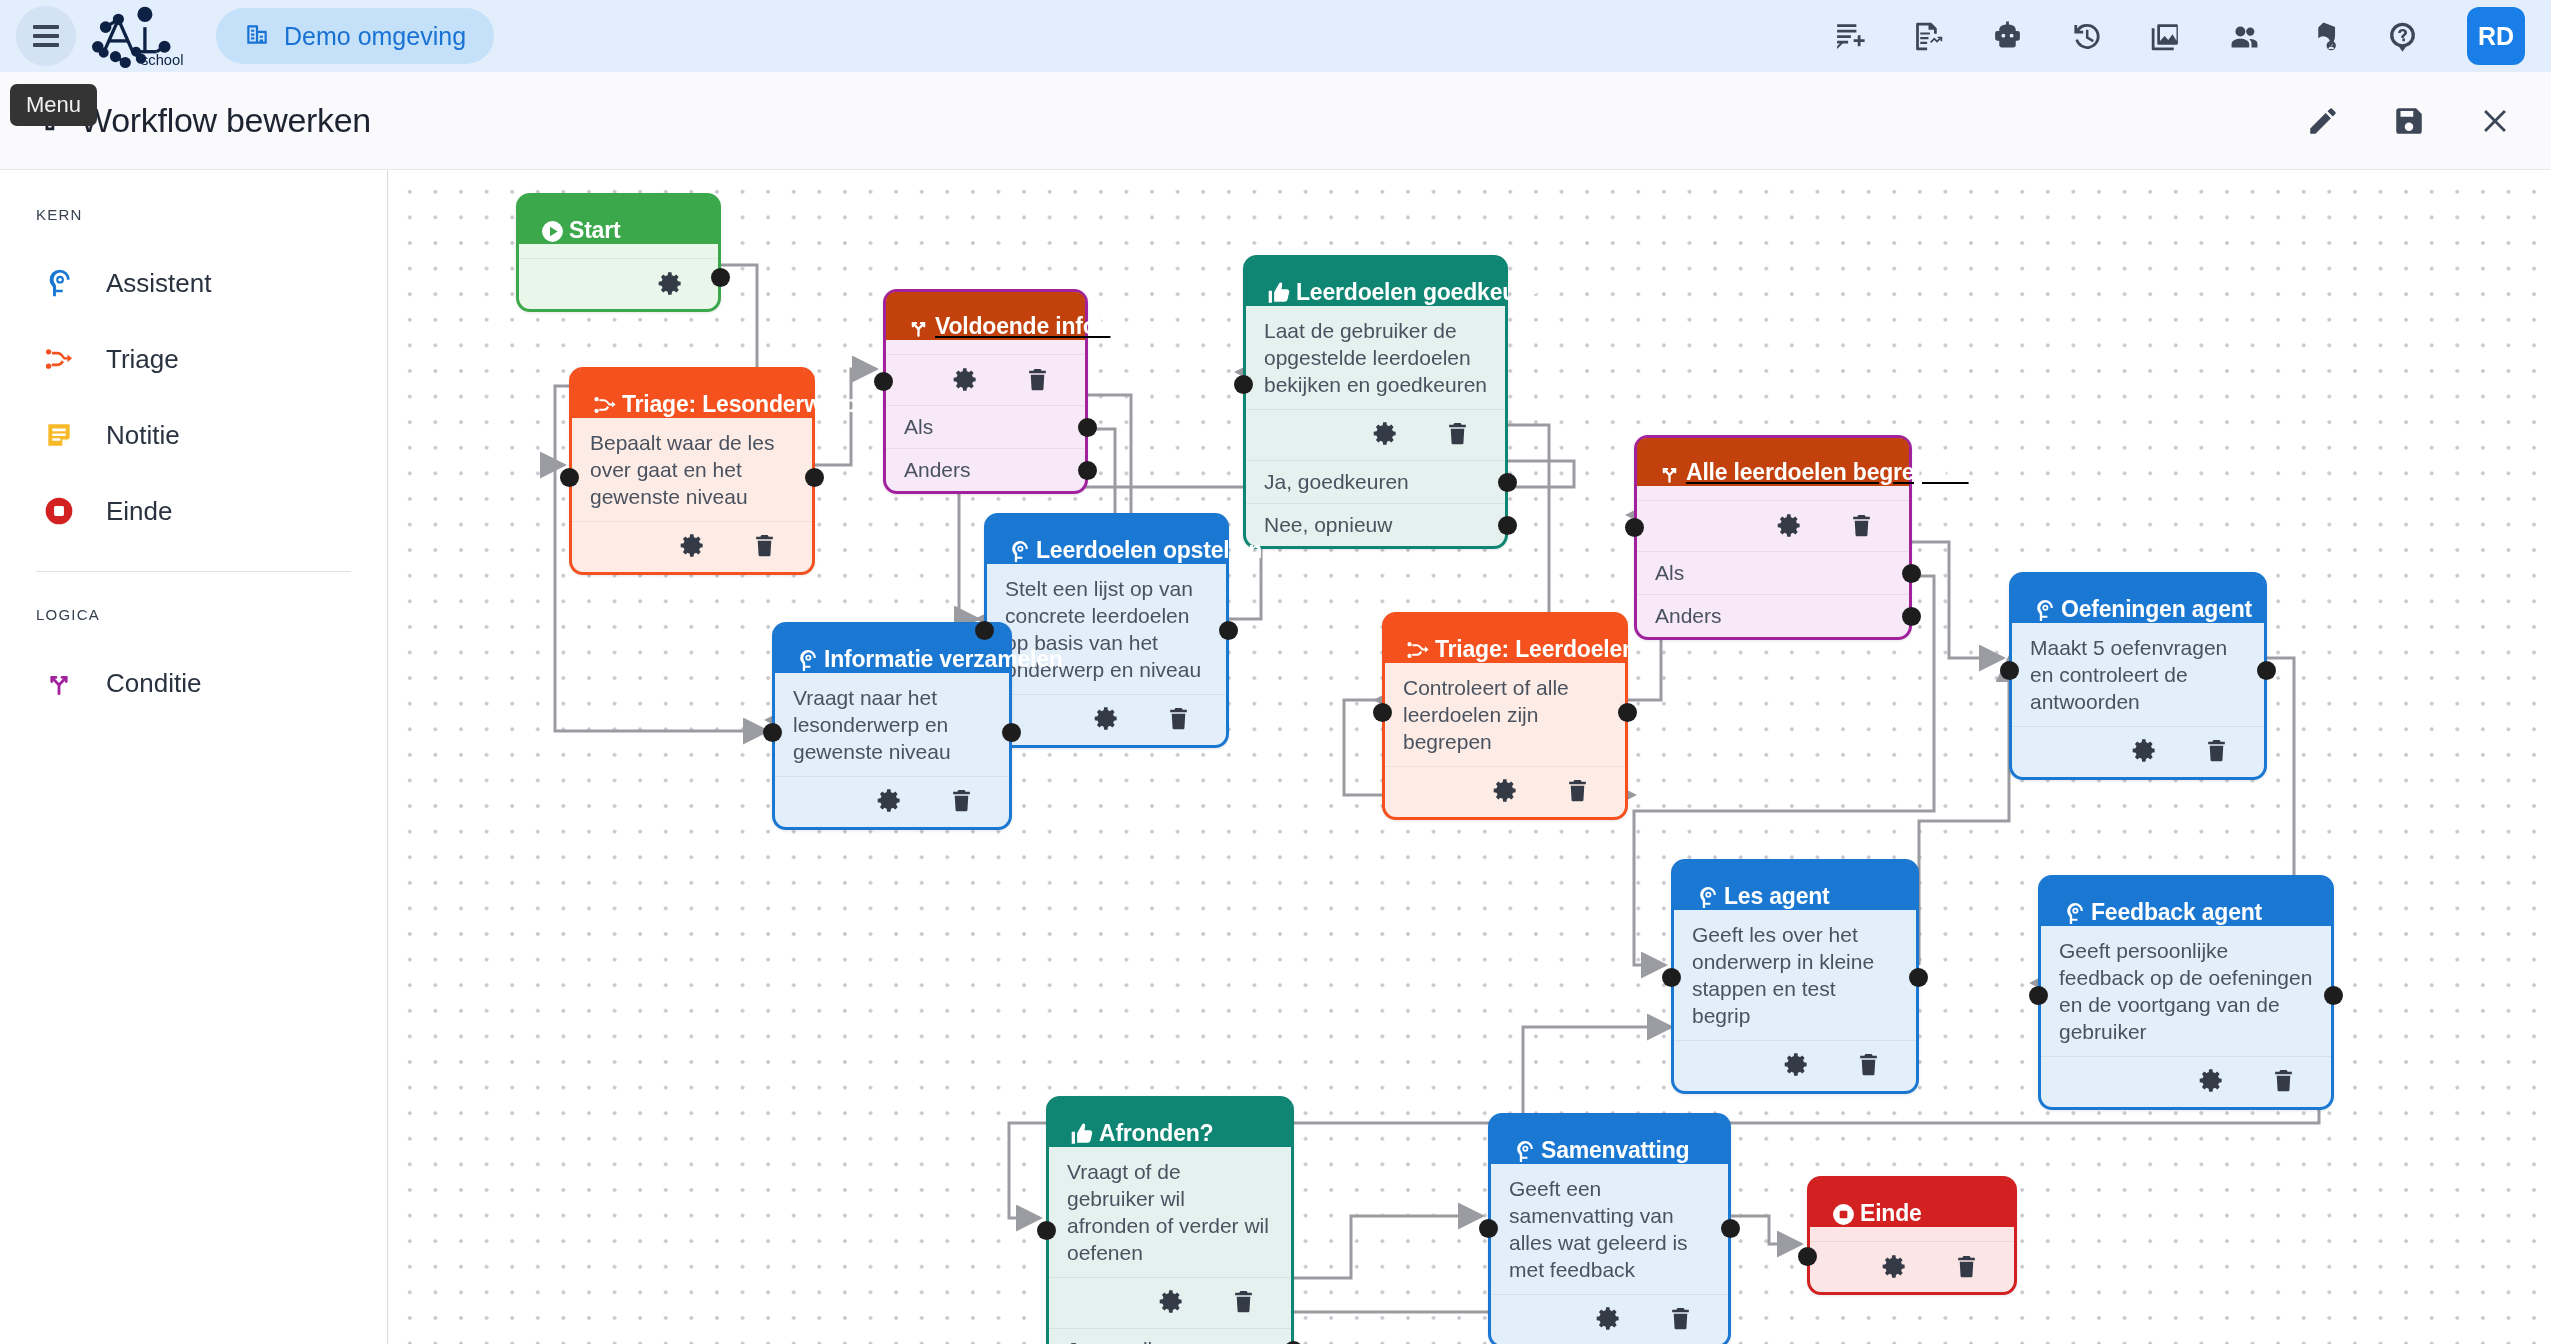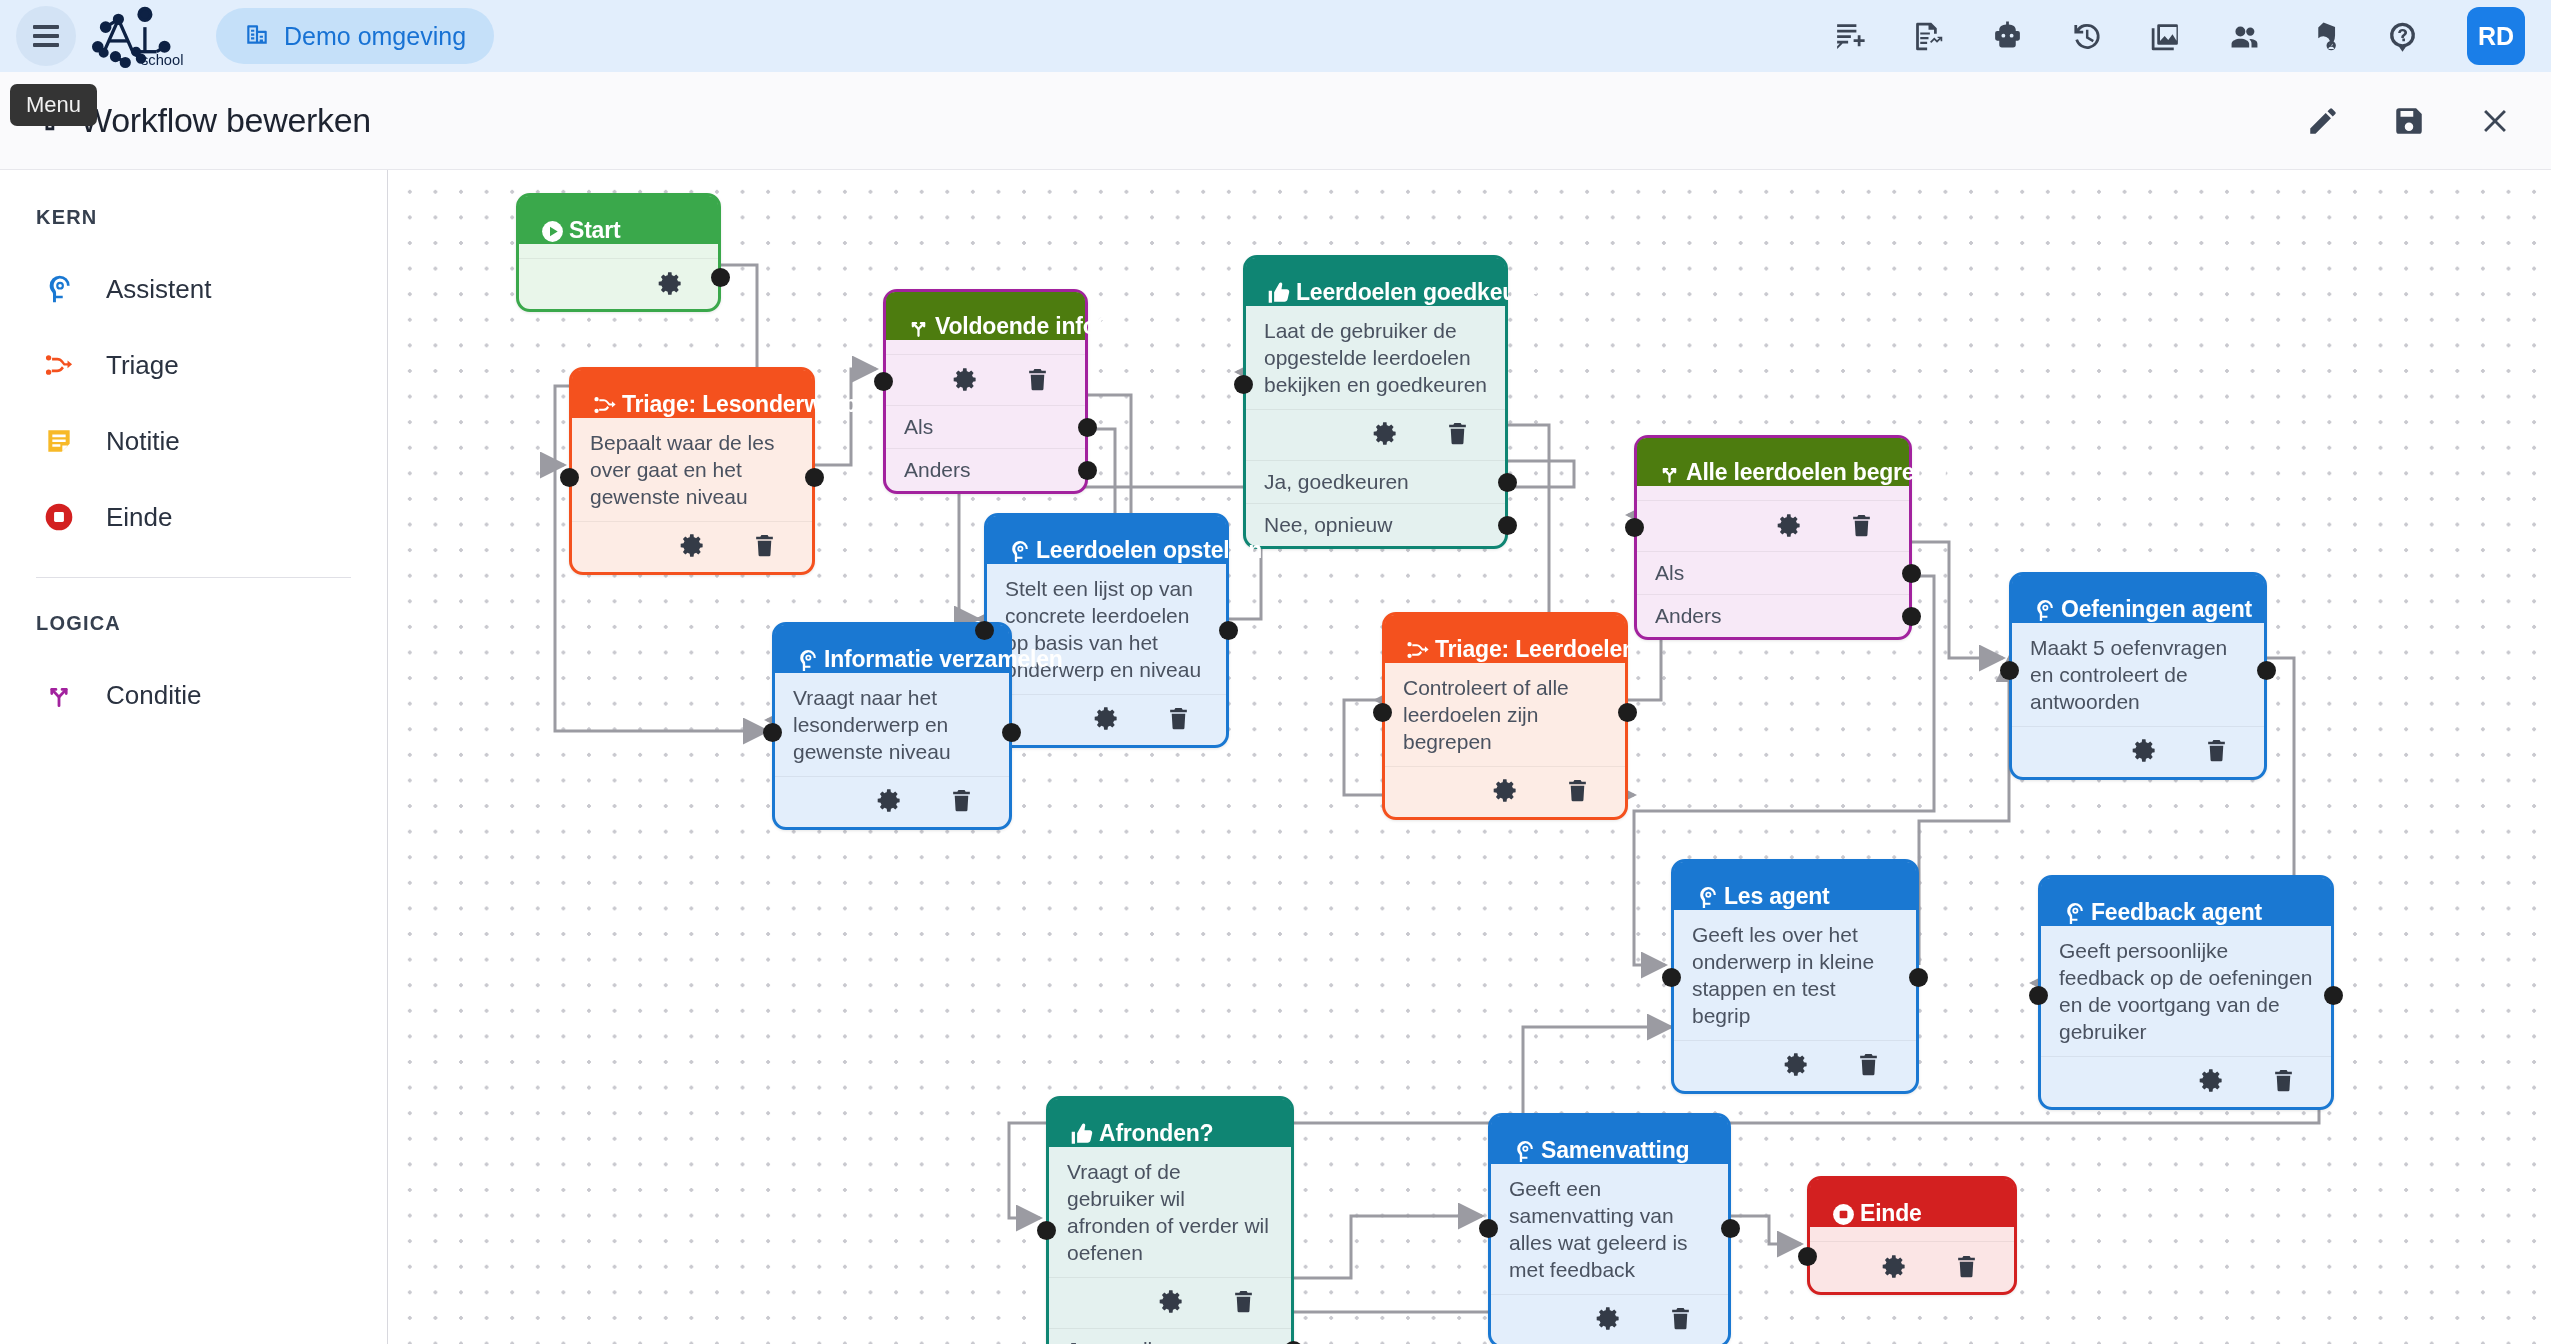--- a/index.html
+++ b/index.html
@@ -58,21 +58,21 @@
     position: absolute; left: 10px; top: 84px; background: #343434; color: #f1f1f1;
     font-size: 22px; padding: 8px 16px; border-radius: 7px; z-index: 60; white-space: nowrap;
   }
 
   
   #sidebar {
     position: absolute; left: 0; top: 170px; width: 388px; height: 1174px;
     background: #ffffff; border-right: 1px solid #d8d8de; padding-top: 36px;
   }
   .side-section-title {
-    font-size: 20px; font-weight: 700; color: #36404f; letter-spacing: 1.2px;
+    font-size: 15px; font-weight: 400; color: #36404f; letter-spacing: 1.2px;
     padding-left: 36px; margin-bottom: 22px;
   }
   .side-item {
     display: flex; align-items: center; gap: 30px; height: 76px;
     padding-left: 42px; cursor: pointer;
   }
   .side-item .si-label { font-size: 26px; color: #2a3240; }
   .side-icon { width: 34px; height: 34px; display: flex; align-items: center; justify-content: center; }
   #side-divider { height: 1px; background: #e0e0e6; margin: 22px 36px 0 36px; }
   #logica-title { margin-top: 34px; }
@@ -115,21 +115,21 @@
   }
   .port.left  { left: -12px; }
   .port.right { right: -12px; }
 
   
   .n-start   { border-color: #3aa84b; background: #e9f6ea; }
   .n-start   .node-head { background: #3aa84b; }
   .n-triage  { border-color: #f4511e; background: #fdece5; }
   .n-triage  .node-head { background: #f4511e; }
   .n-cond    { border-color: #a2229e; background: #f7e9f7; }
-  .n-cond    .node-head { background: #4d7c0f; }
+  .n-cond    .node-head { background: #c2410c; text-decoration: underline; }
   .n-assist  { border-color: #1a78d2; background: #e3eefb; }
   .n-assist  .node-head { background: #1a78d2; }
   .n-appr    { border-color: #0f8573; background: #e4f1ef; }
   .n-appr    .node-head { background: #0f8573; }
   .n-einde   { border-color: #d32020; background: #fbe5e5; }
   .n-einde   .node-head { background: #d32020; }
 </style>
 </head>
 <body>
 

